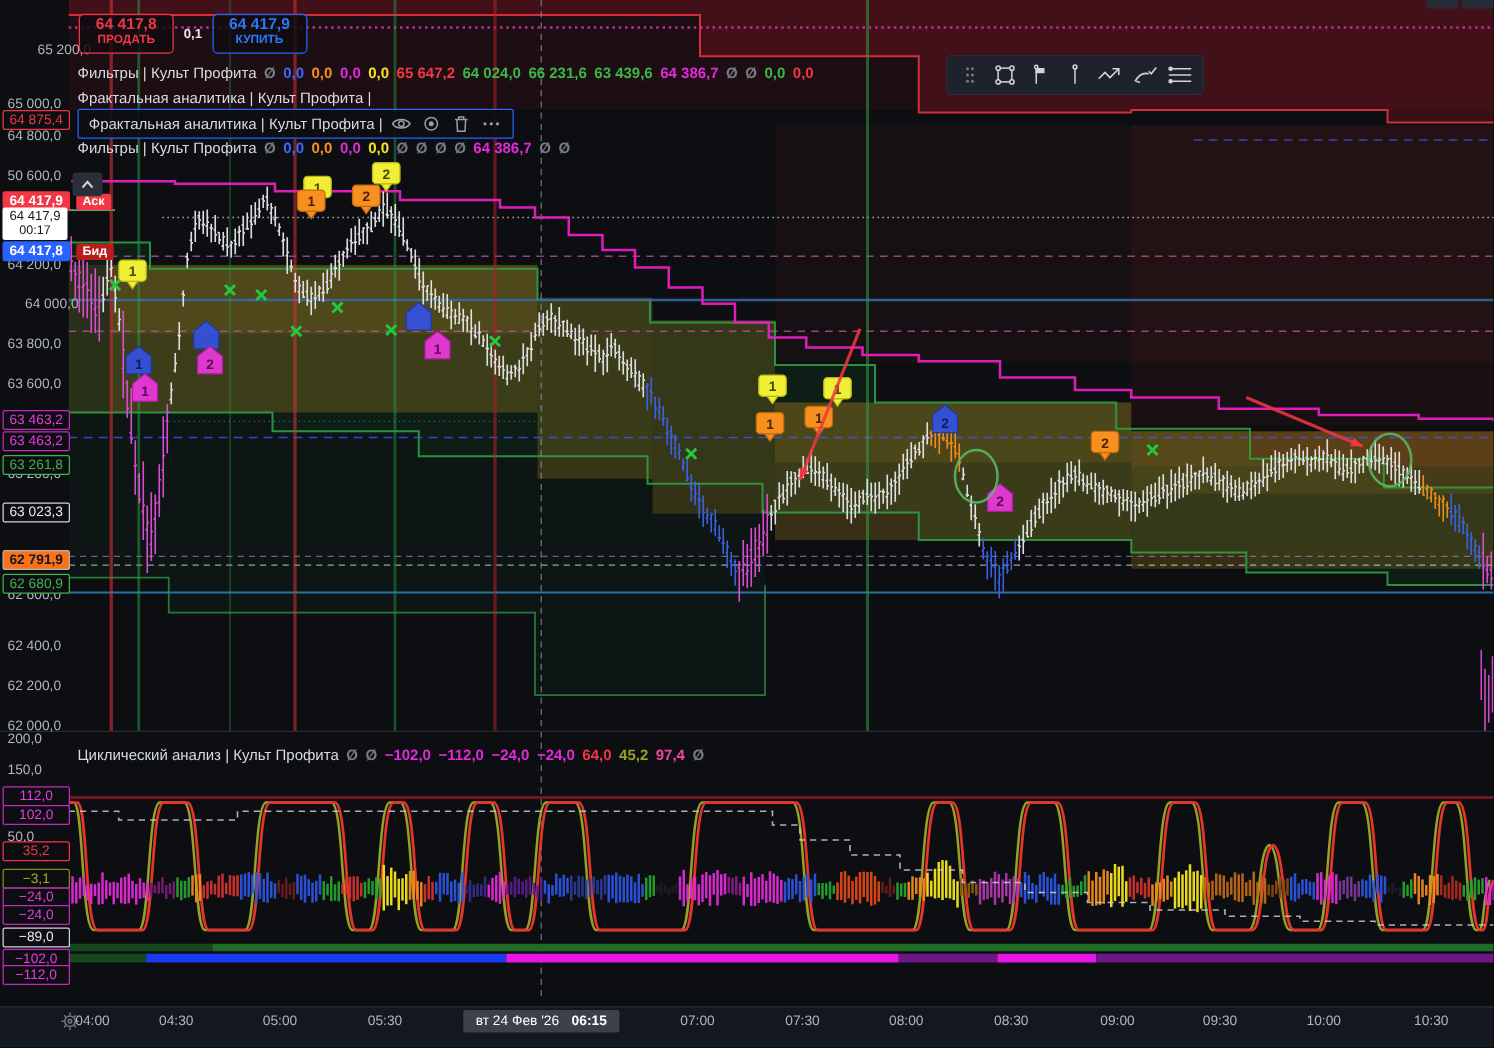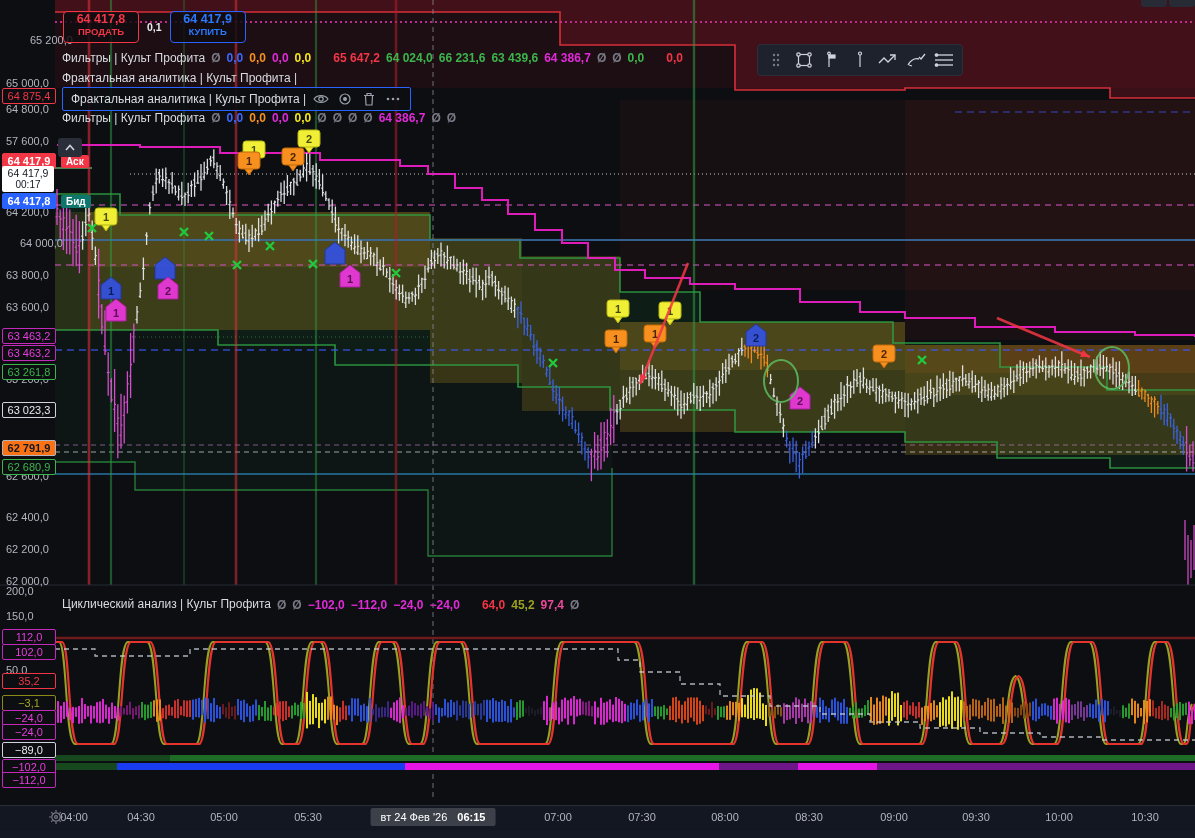--- a/index.html
+++ b/index.html
@@ -32,21 +32,21 @@
   #buy-btn{border:1px solid #2962ff;color:#2979ff;}
   #spread{font-size:10.5px;color:#e8eaee;font-weight:bold;}
   
   #legend{position:absolute;left:62px;top:0;z-index:8;}
   .lrow{position:absolute;left:0;display:flex;align-items:center;gap:6px;white-space:nowrap;height:18px;}
   .lrow .t{font-size:12px;color:#d8dbe0;}
   .lrow .v{font-size:12px;font-weight:bold;}
   .lrow.sel{border:1px solid #2962ff;background:rgba(12,14,18,.9);padding:2px 8px;border-radius:2px;}
   .licon{display:inline-flex;width:18px;height:14px;align-items:center;justify-content:center;cursor:pointer;}
   .v-gray{color:#787b86;}.v-blue{color:#3b68ff;}.v-orange{color:#f7901e;}.v-magenta{color:#e12ad8;}
-  .v-yellow{color:#f5e61c;}.v-red{color:#f23645;padding-left:16px;}.v-green{color:#3cb54a;}.v-olive{color:#9aa021;}
+  .v-yellow{color:#f5e61c;}.v-red{color:#f23645;}.v-green{color:#3cb54a;}.v-olive{color:#9aa021;}
   .v-white{color:#ec4899;}
   
   #float-toolbar{position:absolute;left:757px;top:44px;height:30px;background:#1e222d;border:1px solid #2a2e39;
         border-radius:4px;display:flex;align-items:center;padding:0 6px;gap:4px;z-index:9;}
   .tbi{width:24px;height:24px;display:flex;align-items:center;justify-content:center;cursor:pointer;border-radius:3px;}
   #chevron-btn{position:absolute;left:58px;top:138px;width:24px;height:19px;background:#2a2e39;border-radius:3px;
         display:flex;align-items:center;justify-content:center;z-index:8;cursor:pointer;}
   
   #time-axis{position:absolute;left:0;top:805px;width:1195px;height:25px;background:#131722;
         border-top:1px solid #2a2e39;z-index:5;}
@@ -568,21 +568,21 @@
       <rect x="719" y="763" width="79" height="7" fill="#6d1688"></rect>
       <rect x="798" y="763" width="79" height="7" fill="#e516e5"></rect>
       <rect x="877" y="763" width="318" height="7" fill="#6d1688"></rect>
     </svg>
 
   <div id="price-axis">
       <div class="ax" style="top: 34px; margin-left: 24px;">65 200,0</div>
       <div class="ax" style="top: 77px;">65 000,0</div>
       <div class="axbox b-red" style="top: 88px;">64 875,4</div>
       <div class="ax" style="top: 103px;">64 800,0</div>
-      <div class="ax" style="top: 135px;">57 600,0</div>
+      <div class="ax" style="top: 135px;">50 600,0</div>
       <div class="axbox b-ask" style="top: 153px;">64 417,9</div>
       <div class="axbox b-bid" style="top: 193px;">64 417,8</div>
       <div class="ax" style="top: 206px;">64 200,0</div>
       <div class="ax" style="top: 237px; padding-left: 14px;">64 000,0</div>
       <div class="ax" style="top: 269px;">63 800,0</div>
       <div class="ax" style="top: 301px;">63 600,0</div>
       <div class="axbox b-mag" style="top: 328px;">63 463,2</div>
       <div class="axbox b-mag" style="top: 345px;">63 463,2</div>
       <div class="axbox b-green" style="top: 364px;">63 261,8</div>
       <div class="ax" style="top: 373px;">63 200,0</div>
@@ -600,21 +600,21 @@
       <div class="ax" style="top: 664px;">50,0</div>
       <div class="axbox b-red" style="top: 673px;">35,2</div>
       <div class="axbox b-olive" style="top: 695px;">−3,1</div>
       <div class="axbox b-mag" style="top: 710px;">−24,0</div>
       <div class="axbox b-mag" style="top: 724px;">−24,0</div>
       <div class="axbox b-white" style="top: 742px;">−89,0</div>
       <div class="axbox b-mag" style="top: 759px;">−102,0</div>
       <div class="axbox b-mag" style="top: 772px;">−112,0</div>
     </div>
   <div class="chip" style="top:155px;background:#f23645;"><span>Аск</span></div>
-  <div class="chip" style="top:195px;background:#0f766e;"><span>Бид</span></div>
+  <div class="chip" style="top:195px;background:#b91c1c;"><span>Бид</span></div>
   <div id="countdown">
     <div>64 417,9</div>
     <div style="font-size:10px;">00:17</div>
   </div>
 
   <div id="trade">
     <div class="tbtn" id="sell-btn">
       <div class="p">64 417,8</div>
       <div class="l">ПРОДАТЬ</div>
     </div>

